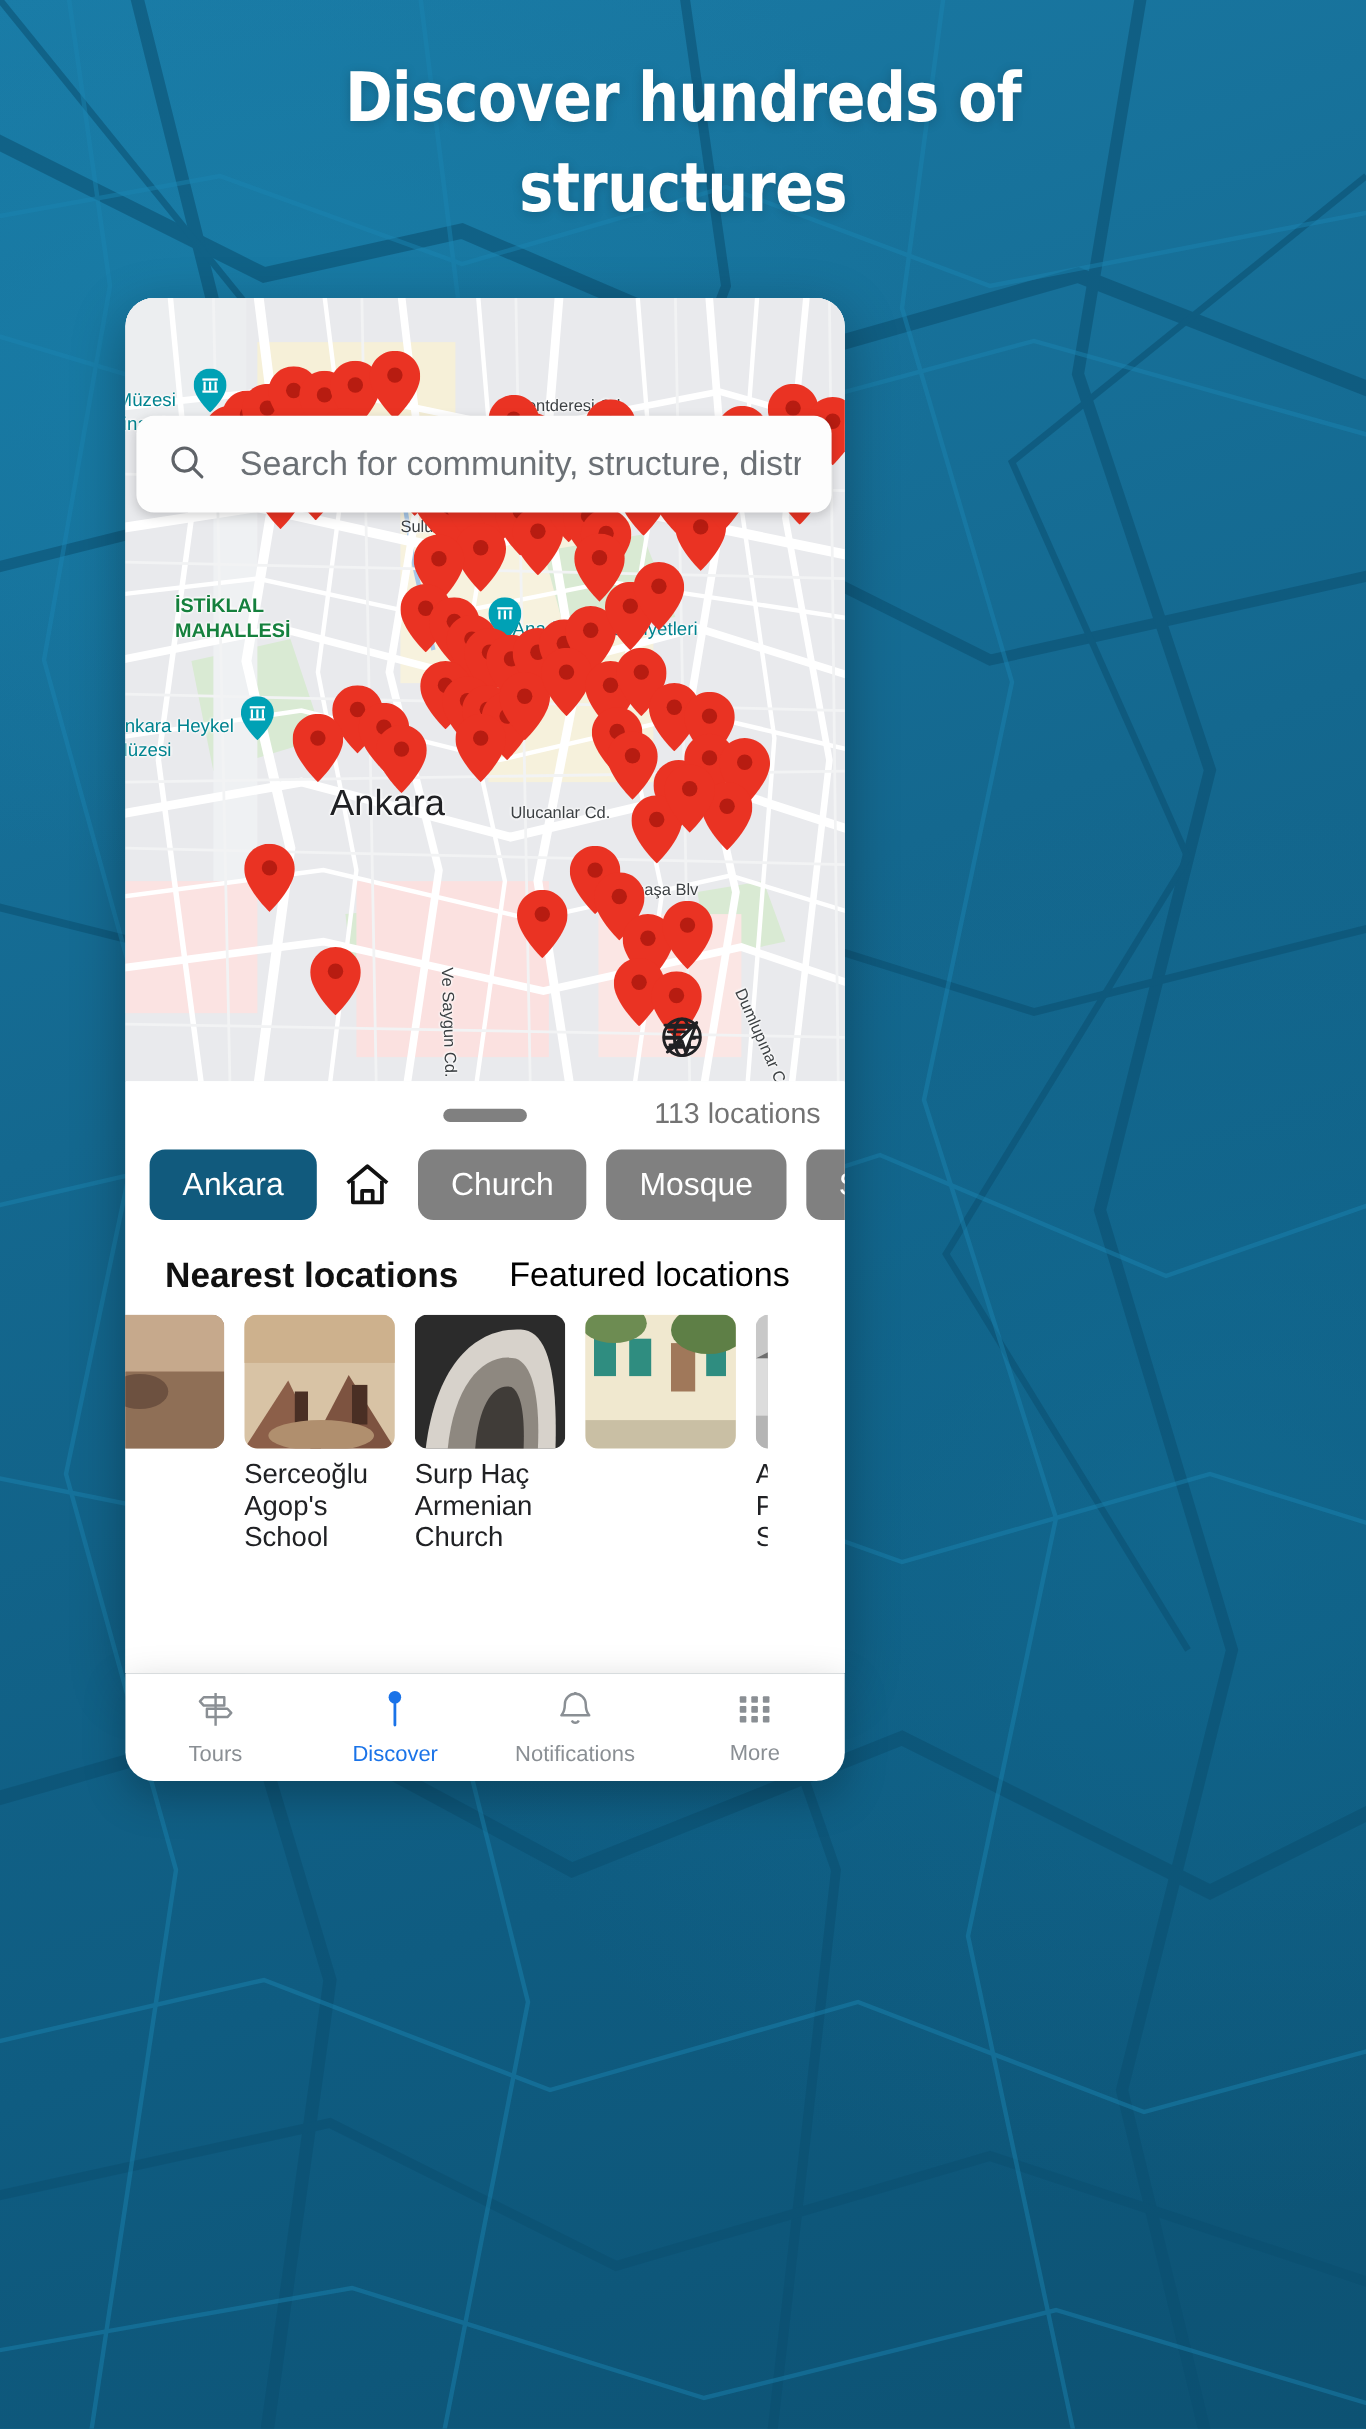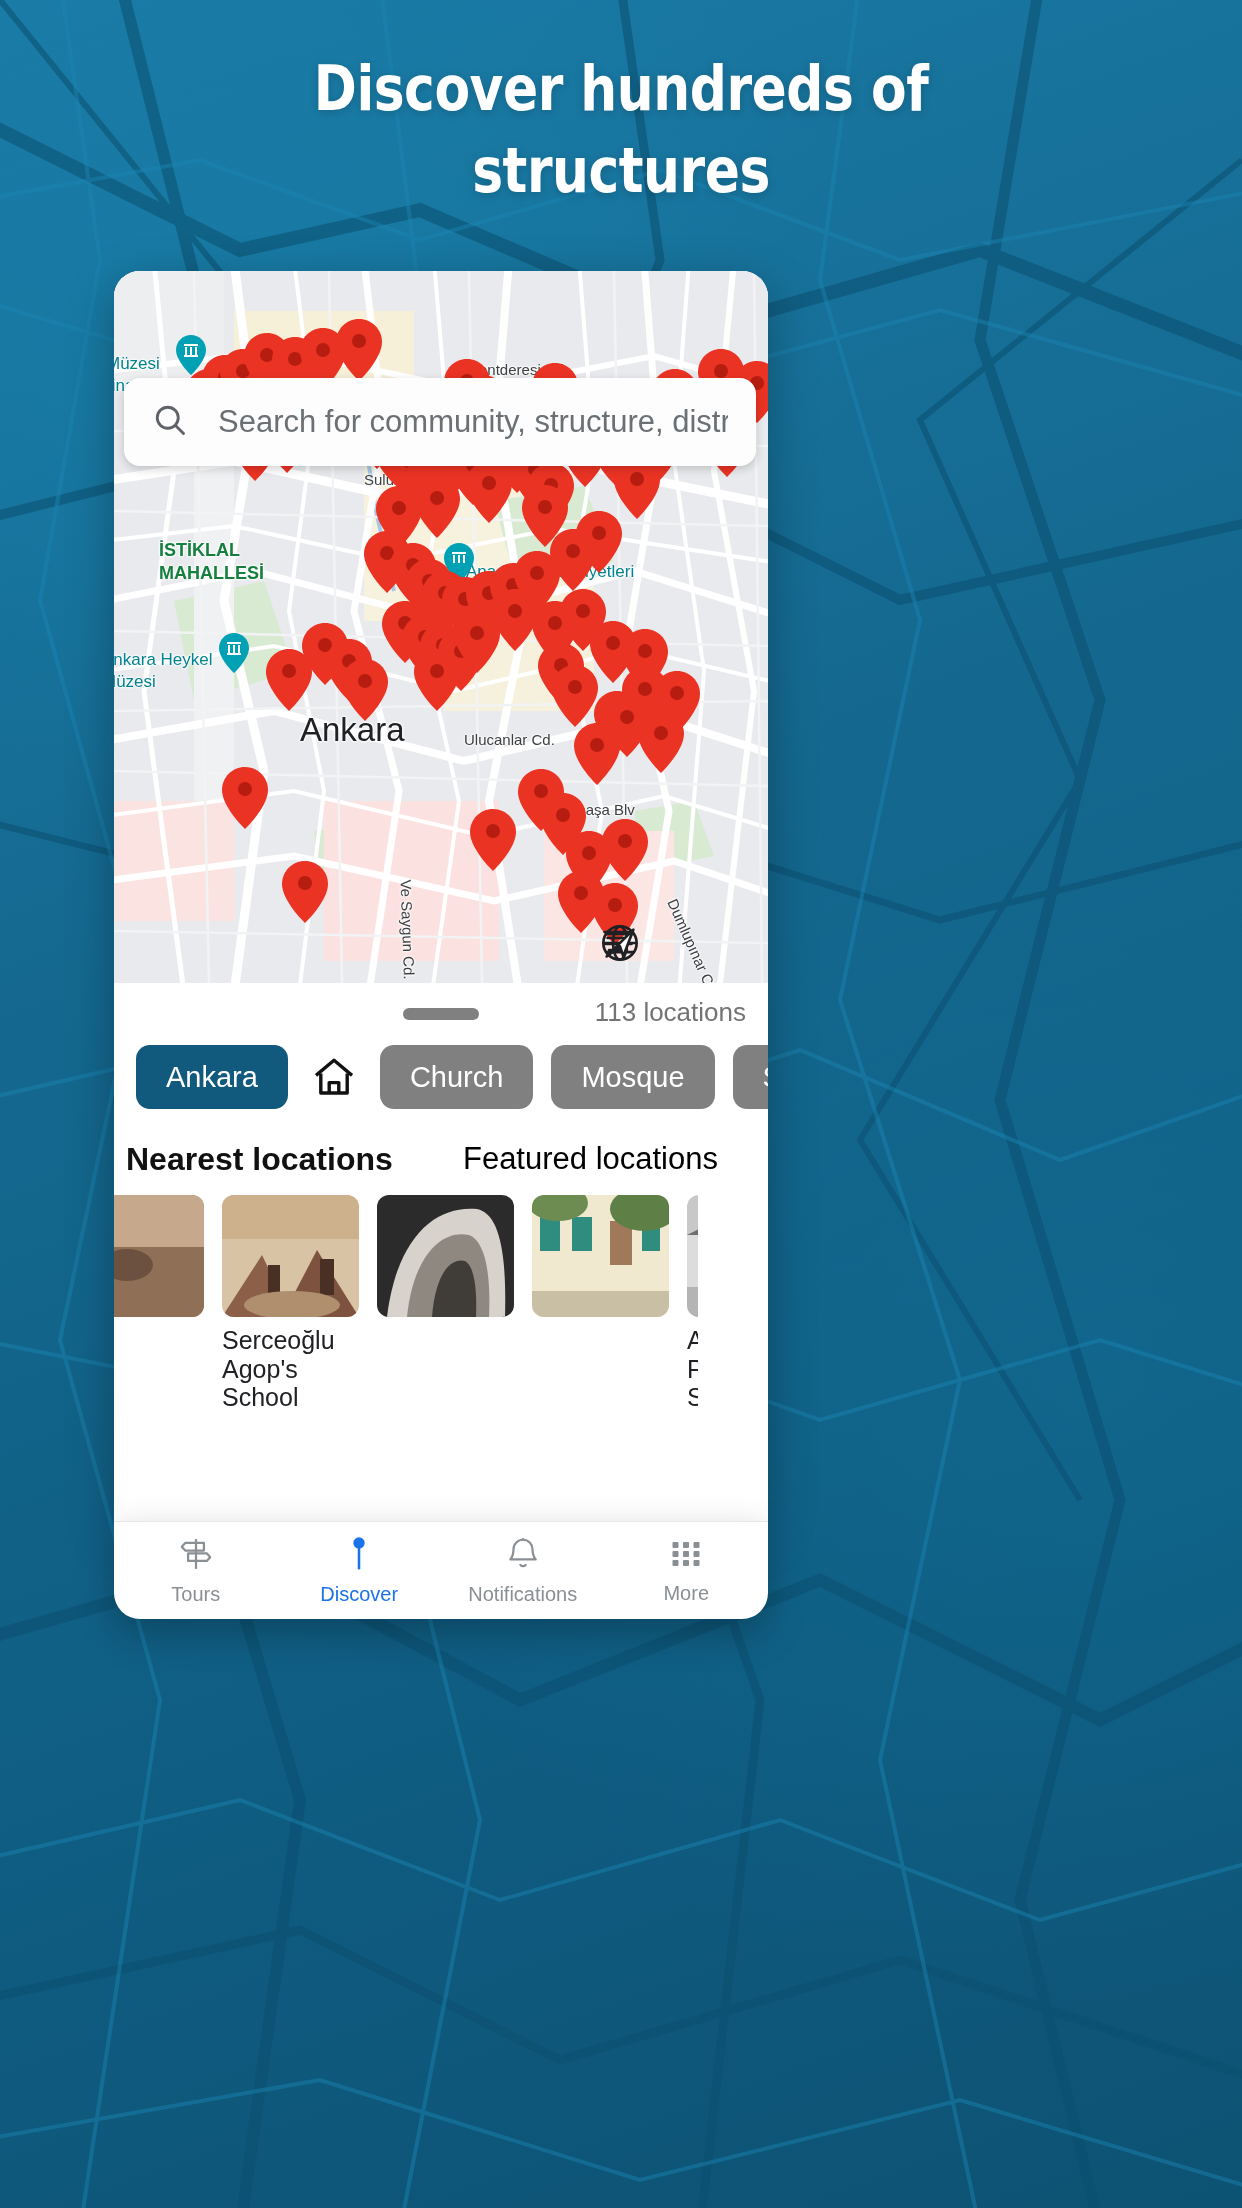--- a/index.html
+++ b/index.html
@@ -136,21 +136,21 @@
     white-space: nowrap;
   }
   .chip.sel { background: #115a7d; }
   .chip.norm { background: #808080; border-radius: 14px; }
   .chip.icon { background: none; padding: 0 4px; }
 
   #sections {
     position: absolute; left: 0; top: 148px;
     width: 620px; height: 56px;
     display: flex; align-items: center; justify-content: space-between;
-    padding: 0 16px 0 12px;
+    padding: 0 16px 0 36px;
   }
   #sections .s1 { font-size: 32px; font-weight: 700; color: #111; }
   #sections .s2 { font-size: 31px; color: #000000; }
 
   #cards {
     position: absolute; left: 0; top: 212px;
     width: 584px; height: 248px;
     display: flex; gap: 18px;
     padding-left: 0;
     overflow: hidden;
@@ -747,20 +747,21 @@
       </div>
       <div class="card">
         <div class="thumb">
           <svg viewBox="0 0 137 122" preserveAspectRatio="none">
               <rect width="137" height="122" fill="#2b2b2b"></rect>
               <path d="M10 122 C20 40 60 10 100 14 C120 18 130 50 128 122z" fill="#d7d2cb"></path>
               <path d="M30 122 C36 62 64 34 92 40 C108 46 114 78 112 122z" fill="#8e8880"></path>
               <path d="M55 122 C58 82 72 62 88 66 C98 72 100 96 99 122z" fill="#403c38"></path>
             </svg>
         </div>
+        <div class="cap">Surp Haç Armenian Church</div>
       </div>
       <div class="card">
         <div class="thumb">
           <svg viewBox="0 0 137 122" preserveAspectRatio="none">
               <rect width="137" height="122" fill="#efe7d2"></rect>
               <rect width="137" height="96" fill="#f0e8cf"></rect>
               <rect x="8" y="22" width="20" height="34" fill="#2f8d80"></rect>
               <rect x="40" y="22" width="20" height="34" fill="#2f8d80"></rect>
               <rect x="78" y="26" width="22" height="44" fill="#a0785a"></rect>
               <rect x="110" y="22" width="18" height="34" fill="#2f8d80"></rect>

